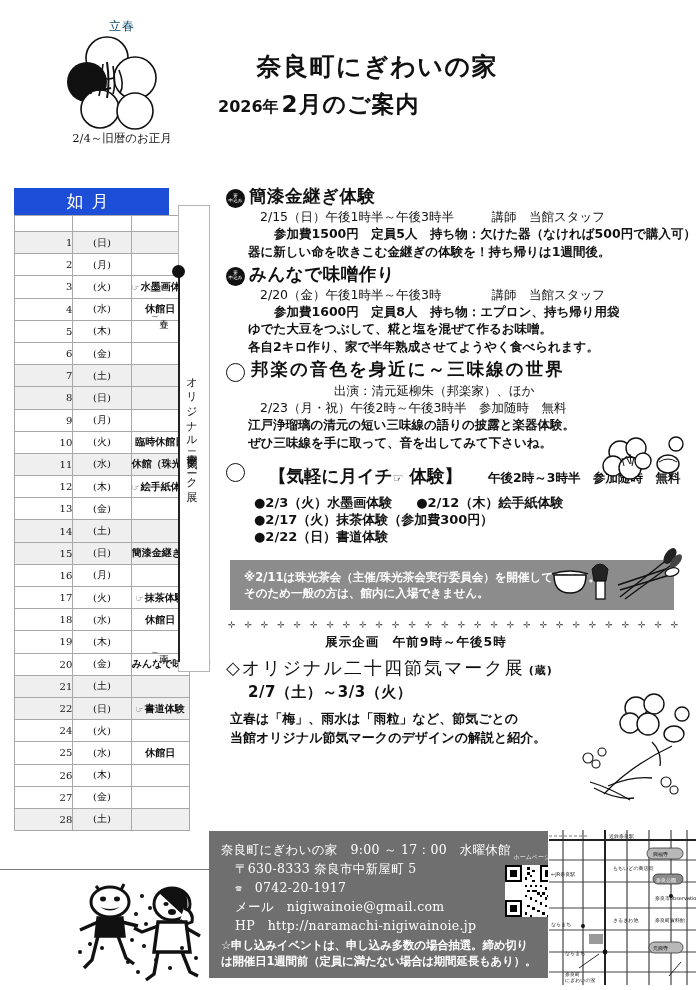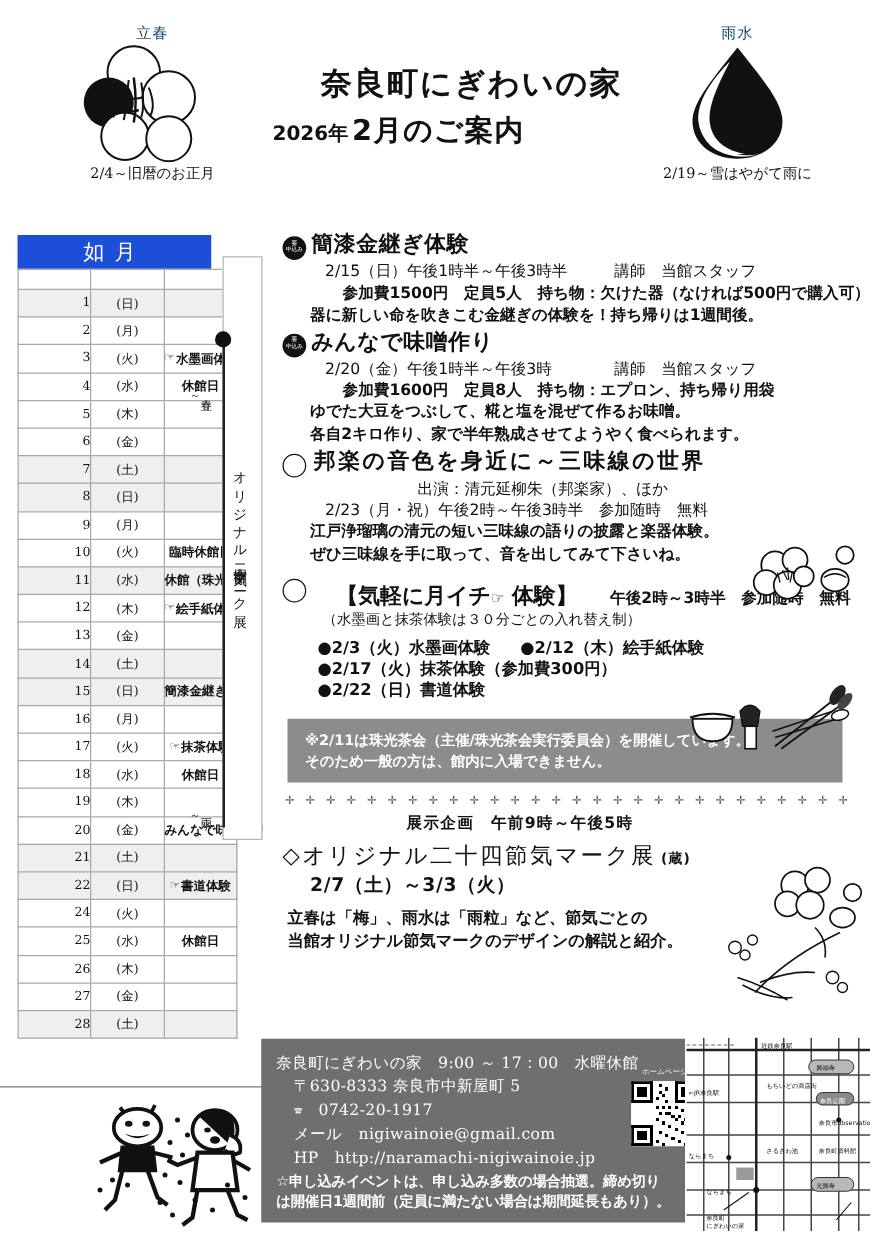--- a/index.html
+++ b/index.html
@@ -137,31 +137,20 @@
     </div>
 
     <div class="title-block">
       <div class="title-main">奈良町にぎわいの家</div>
       <div class="title-sub">
         <span class="title-year">2026年</span>
         <span>2月のご案内</span>
       </div>
     </div>
 
-    <div class="seki seki-right">
-      <div class="sname">雨水</div>
-      <div class="mark-wrap">
-        <svg width="100" height="96" viewBox="0 0 100 96">
-          <path d="M50 3 C68 26 86 46 86 62 C86 80 70 92 50 92 C30 92 14 80 14 62 C14 46 32 26 50 3 Z" fill="#111"></path>
-          <path d="M44 14 C34 34 26 50 28 64 C30 78 42 86 56 88 C40 90 22 82 19 64 C16 46 32 26 44 14 Z" fill="#fff"></path>
-          <path d="M22 72 C34 86 52 92 68 88 C50 94 28 88 22 72 Z" fill="#fff"></path>
-        </svg>
-      </div>
-      <div class="sdesc">2/19～雪はやがて雨に</div>
-    </div>
   </div>
 
   <div class="cal">
     <div class="cal-head">如月</div>
     <table class="cal-table">
       <tbody id="cal-body">
           <tr class="spacer-row">
             <td></td>
             <td></td>
             <td></td>
@@ -352,21 +341,20 @@
       <div class="ev-line b ind3">江戸浄瑠璃の清元の短い三味線の語りの披露と楽器体験。</div>
       <div class="ev-line b ind3">ぜひ三味線を手に取って、音を出してみて下さいね。</div>
     </div>
 
     <div class="ev" style="margin-top:8px;">
       <div class="tsuki-head">
         <span class="circ"></span>
         <span><span>【気軽に月イチ</span><span style="font-size: 12px;">☞</span><span>  体験】</span></span>
         <span class="sm">午後2時～3時半　参加随時　無料</span>
       </div>
-      <div class="ev-line ind3" style="font-size:11.5px;padding-left:32px;">（水墨画と抹茶体験は３０分ごとの入れ替え制）</div>
       <div class="bullets" style="margin-top:6px;">
         <div class="row">
           <span>●2/3（火）水墨画体験</span><span class="gap"></span><span>●2/12（木）絵手紙体験</span>
         </div>
         <div class="row">●2/17（火）抹茶体験（参加費300円）</div>
         <div class="row">●2/22（日）書道体験</div>
       </div>
     </div>
 
     <div class="notice">

